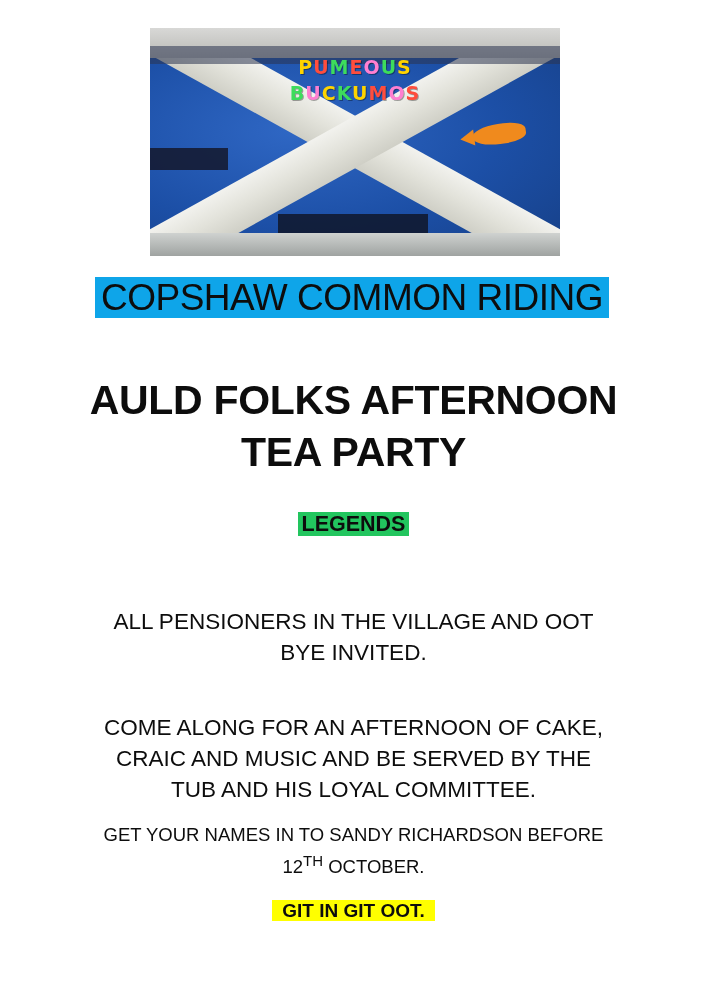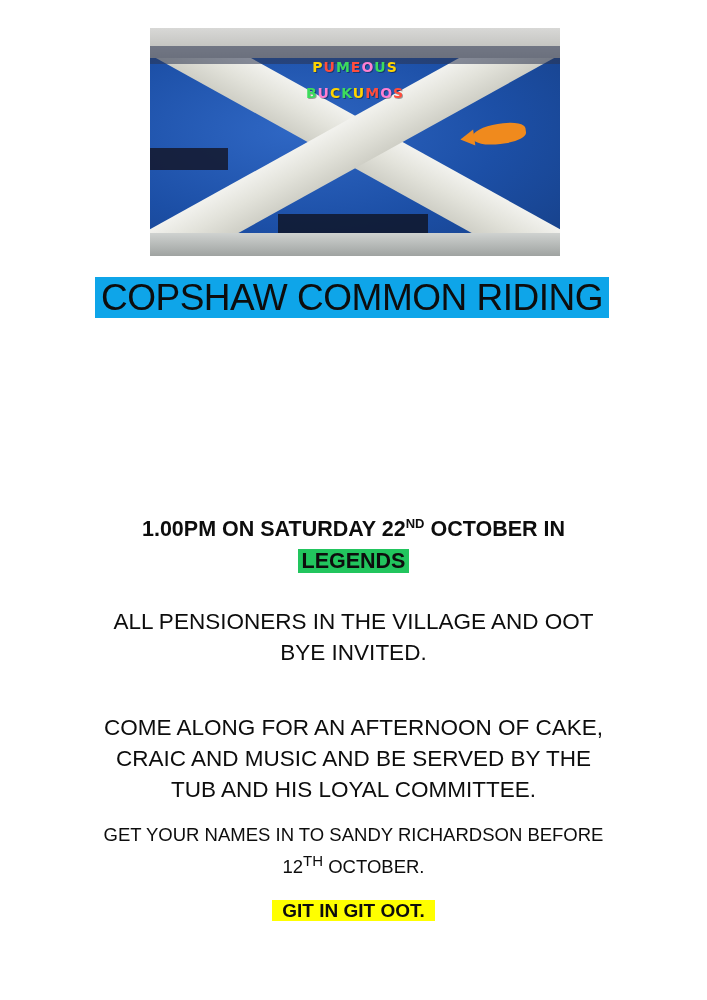--- a/index.html
+++ b/index.html
@@ -75,21 +75,21 @@
   }
   .photo .letters {
     position: absolute;
     left: 110px;
     top: 26px;
     width: 190px;
     height: 58px;
     line-height: 26px;
     font-family: "DejaVu Sans", sans-serif;
     font-weight: bold;
-    font-size: 14px;
+    font-size: 19px;
     letter-spacing: 1px;
     text-align: center;
     color: #ffd400;
     text-shadow: 1px 1px 0 rgba(0,0,0,.35);
   }
   .photo .letters span:nth-child(2n) { color: #ff4d3d; }
   .photo .letters span:nth-child(3n) { color: #3ddc5c; }
   .photo .letters span:nth-child(5n) { color: #ff7fd1; }
 
   
@@ -224,25 +224,26 @@
       <div class="blk2"></div>
       <div class="blk3"></div>
       <div class="fish"></div>
     </div>
   </div>
 
   <div class="title-bar">
     <span class="hl">COPSHAW COMMON RIDING</span>
   </div>
 
+  <div class="headline">
+    <div>AULD FOLKS AFTERNOON</div>
+    <div>TEA PARTY</div>
+  </div>
 
   <div class="when">
-    <div>
-      <span>1.00PM ON SATURDAY 22</span><sup>ND</sup><span> OCTOBER IN</span>
-    </div>
     <div>
       <span class="venue">LEGENDS</span>
     </div>
   </div>
 
   <div class="para p1">
     <div>ALL PENSIONERS IN THE VILLAGE AND OOT</div>
     <div>BYE INVITED.</div>
   </div>
 

